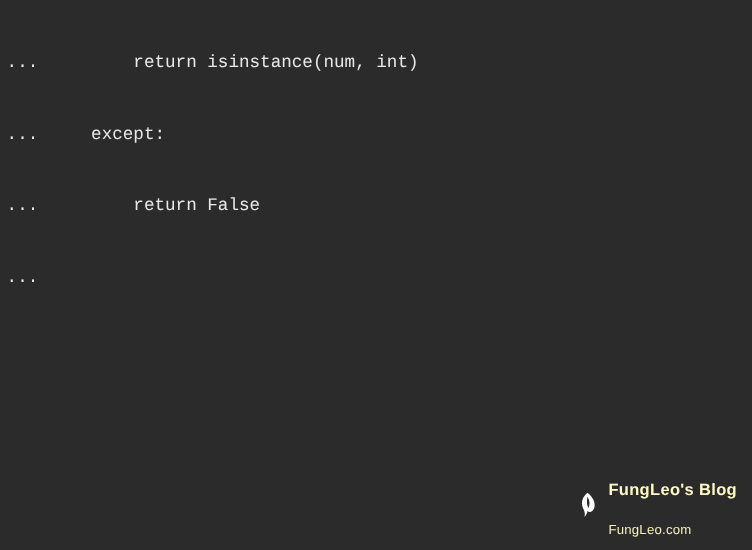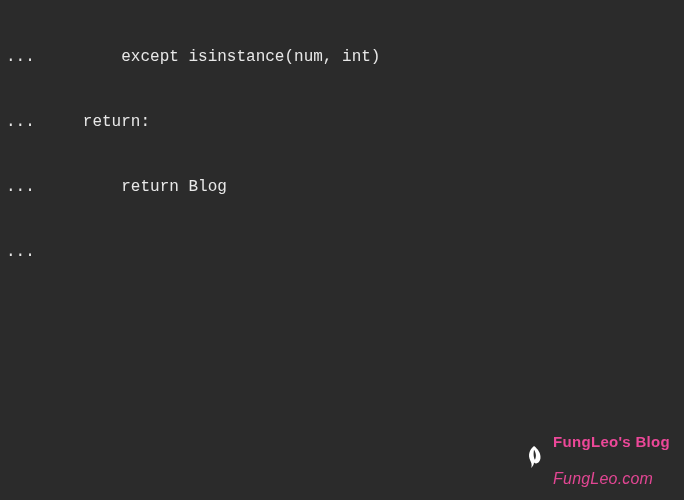--- a/index.html
+++ b/index.html
@@ -25,54 +25,53 @@
     .line {
       display: block;
     }
     .watermark {
       position: absolute;
       right: 14px;
       bottom: 12px;
       display: flex;
       align-items: center;
       gap: 8px;
-      color: #ec4899;
+      color: #fef9c3;
     }
     .watermark .wm-text {
       display: flex;
       flex-direction: column;
       line-height: 1.1;
     }
     .watermark .wm-title {
       font-family: -apple-system, "Helvetica Neue", Arial, sans-serif;
       font-weight: 700;
       font-size: 15px;
       letter-spacing: 0.3px;
     }
     .watermark .wm-sub {
       font-family: -apple-system, "Helvetica Neue", Arial, sans-serif;
-      font-style: italic;
-      font-size: 16px;
+      font-size: 12px;
       opacity: 0.95;
       letter-spacing: 0.2px;
       margin-top: 20px;
     }
     .wm-icon svg {
       width: 22px;
       height: 26px;
       fill: #ffffff;
     }
   </style>
 </head>
 <body>
 
 <div class="terminal">
-  <span class="line">...         except isinstance(num, int)</span>
-  <span class="line">...     return:</span>
-  <span class="line">...         return Blog</span>
+  <span class="line">...         return isinstance(num, int)</span>
+  <span class="line">...     except:</span>
+  <span class="line">...         return False</span>
   <span class="line">...</span>
   
   
   
   
   
   
   
   
   

